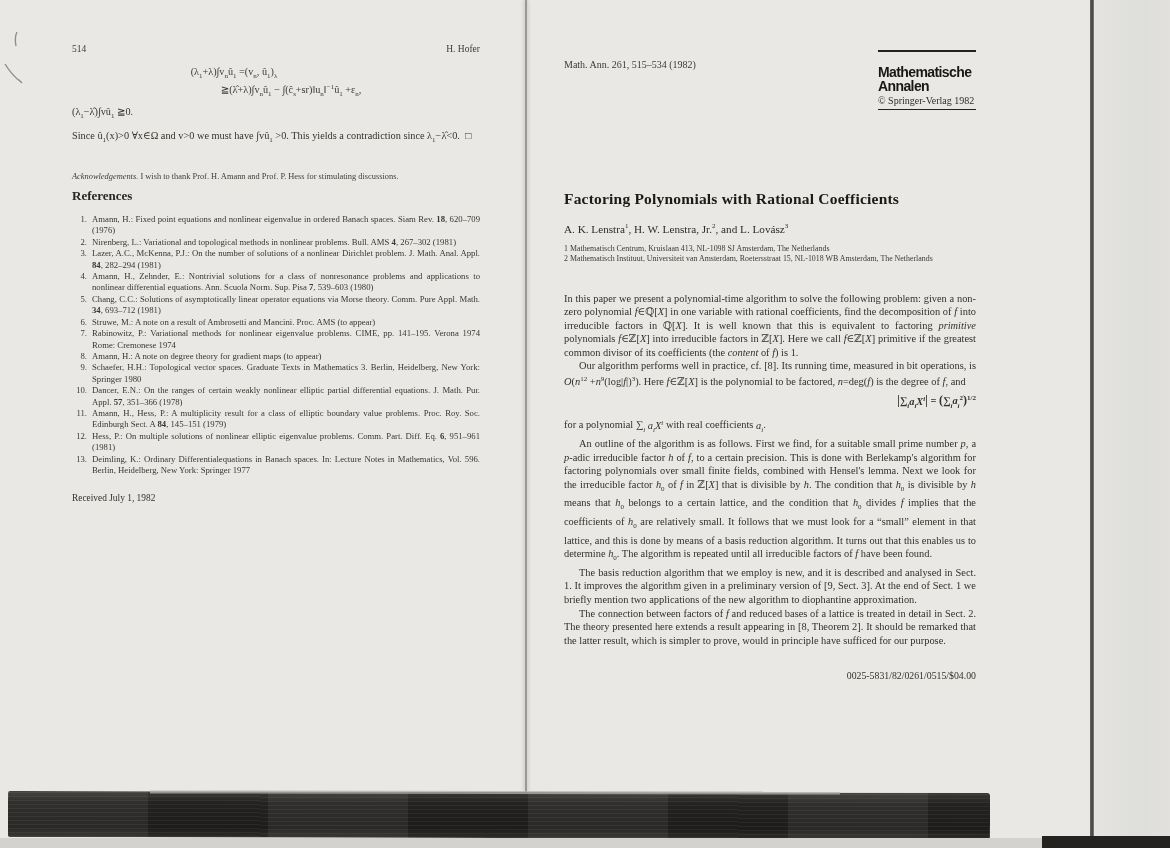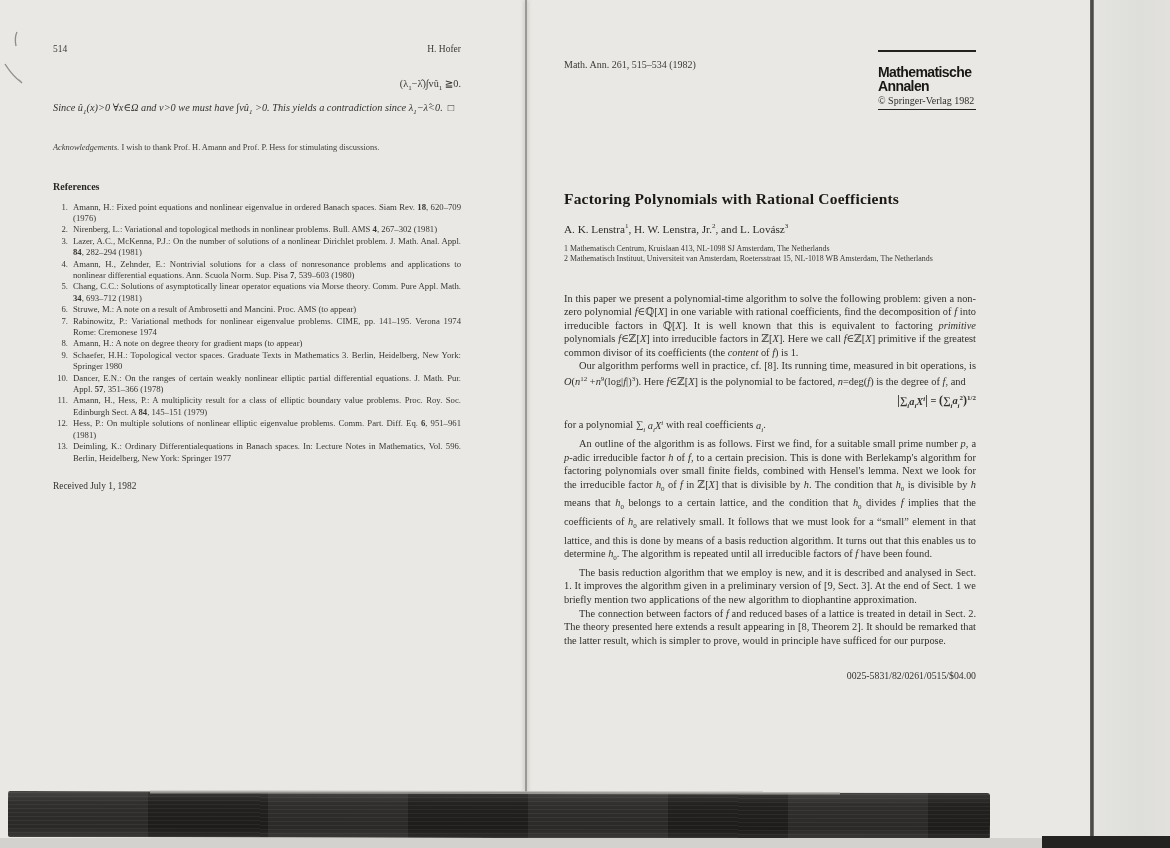--- a/index.html
+++ b/index.html
@@ -27,34 +27,34 @@
     transform:rotate(0.12deg); border-radius:2px 3px 2px 2px; }
   .band-highlight{ position:absolute; left:150px; top:791px; width:690px; height:3px;
     background:#b3b1ad; opacity:.75; transform:rotate(0.1deg); }
   .below-band{ position:absolute; left:0; top:838px; width:1170px; height:10px;
     background:#d3d2cf; }
   .corner-dark{ position:absolute; left:1042px; top:836px; width:128px; height:12px;
     background:#242321; }
   .pen-marks{ position:absolute; left:2px; top:28px; }
 
   
-  .left-page{ position:absolute; left:53px; top:44px; width:408px; }
+  .left-page{ position:absolute; left:72px; top:44px; width:408px; }
   .right-page{ position:absolute; left:564px; top:50px; width:412px; }
 
   
   .page-head{ display:flex; justify-content:space-between; font-size:9.5px; color:#3d3a35; }
   .hence{ margin-top:20px; font-size:10.5px; }
   .eq-block{ margin-top:12px; text-align:center; font-size:10.2px; color:#3a3733; }
   .eq-inner{ display:inline-block; text-align:left; }
   .eq-line2{ padding-left:30px; margin-top:3px; }
   .where-line{ margin-top:10px; font-size:10.3px; }
-  .eq-center{ margin-top:24px; text-align:right; font-size:10.2px; }
-  .conclusion{ margin-top:9px; font-size:10.3px; line-height:13px; text-align:justify;font-style:italic; }
+  .eq-center{ margin-top:8px; text-align:left; font-size:10.2px; }
+  .conclusion{ margin-top:9px; font-size:10.3px; line-height:13px; text-align:justify; }
   .acks{ margin-top:24px; font-size:8.4px; line-height:10.5px; text-align:justify; color:#403d38; }
-  .refs-heading{ margin-top:27px; font-size:10px; font-weight:bold; color:#2a2723; }
+  .refs-heading{ margin-top:6px; font-size:13px; font-weight:bold; color:#2a2723; }
   .refs-list{ margin-top:10px; }
   .ref-item{ display:flex; font-size:8.7px; line-height:11.4px; color:#3a3732; }
   .ref-num{ width:15px; text-align:right; flex:0 0 15px; }
   .ref-text{ flex:1; margin-left:5px; text-align:justify; }
   .received{ margin-top:17px; font-size:9.4px; }
 
   
   .rp-head{ display:flex; justify-content:space-between; align-items:flex-start; }
   .journal-ref{ font-size:10px; margin-top:9px; color:#3d3a35; }
   .logo-box{ width:98px; border-top:2px solid #23211e; border-bottom:1.5px solid #23211e;
@@ -90,20 +90,26 @@
   <path d="M3,36 c5,8 9,13 16,18 M17,52 l3,3" stroke="#908e8a" stroke-width="1.4" fill="none"></path>
 </svg>
 
 <div class="left-page">
   <div class="page-head">
     <span>514</span>
     <span>H. Hofer</span>
   </div>
 
 
+  <div class="eq-block">
+    <span class="eq-inner">
+      <div>(λ<sub>1</sub>+λ)∫v<sub>n</sub>û<sub>1</sub> =(v<sub>n</sub>, û<sub>1</sub>)<sub>λ</sub></div>
+      <div class="eq-line2">≧(λ̂+λ)∫v<sub>n</sub>û<sub>1</sub> − ∫(ĉ<sub>s</sub>+sr)‖u<sub>n</sub>‖<sup>−1</sup>û<sub>1</sub> +ε<sub>n</sub>,</div>
+    </span>
+  </div>
 
 
   <div class="eq-center">(λ<sub>1</sub>−λ̂)∫vû<sub>1</sub> ≧0.</div>
 
   <div class="conclusion">Since û<sub>1</sub>(x)&gt;0  ∀x∈Ω and v&gt;0 we must have ∫vû<sub>1</sub> &gt;0. This yields a contradiction since λ<sub>1</sub>−λ̂&lt;0.&nbsp;&nbsp;□</div>
 
   <div class="acks"><i>Acknowledgements.</i> I wish to thank Prof. H. Amann and Prof. P. Hess for stimulating discussions.</div>
 
   <div class="refs-heading">References</div>
 

